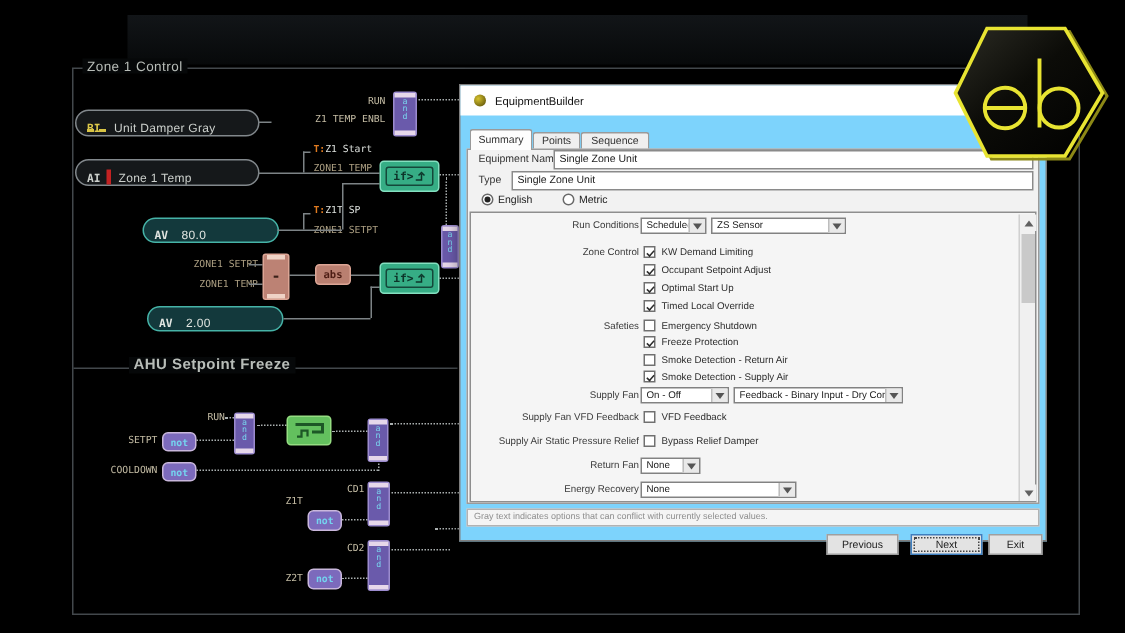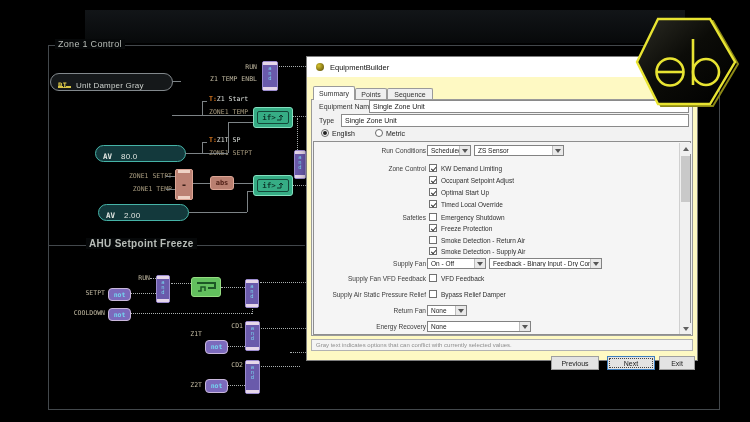--- a/index.html
+++ b/index.html
@@ -59,21 +59,21 @@
   .subb .sym { flex:1; display:flex; align-items:center; color:#3a2018; font-weight:bold;
                font-size:10px; font-family:"DejaVu Sans Mono",monospace; }
   .absb { background:#b97f70; border:1px solid #dca595; border-radius:3px;
           color:#4d1d14; font-family:"DejaVu Sans Mono",monospace; font-weight:bold;
           font-size:7px; display:flex; align-items:center; justify-content:center; }
   .greenb { background:#63c05e; border:1px solid #95dd82; border-radius:3px;
             display:flex; align-items:center; justify-content:center; }
 
   
   #dialog { position:absolute; left:306px; top:56px; width:392px; height:305px;
-            background:#fef9c3; border:1px solid #7e7e7e; z-index:10;
+            background:#7dd3fc; border:1px solid #7e7e7e; z-index:10;
             box-shadow:4px 6px 12px rgba(0,0,0,.8); font-size:7px; color:#222; }
   #dlg-titlebar { position:absolute; left:0; top:0; width:100%; height:20px; background:#fff; }
   #dlg-icon { position:absolute; left:9px; top:6px; width:8px; height:8px; border-radius:50%;
               background:radial-gradient(circle at 35% 35%, #d6c22e, #4f4406); }
   #dlg-title { position:absolute; left:23px; top:6px; font-size:7.5px; color:#111; }
   .tab { position:absolute; height:12px; top:31px; background:#efefef; border:1px solid #9a9a9a;
          border-bottom:none; font-size:7px; display:flex; align-items:center;
          justify-content:center; color:#333; border-radius:2px 2px 0 0; }
   .tab.active { top:29px; height:14px; background:#fdfdfd; z-index:2; }
   #tabpanel { position:absolute; left:4px; top:42px; width:382px; height:237px;
@@ -137,20 +137,25 @@
   <div id="groupbox"></div>
   <div class="sec-title" style="left:55px; top:39px;">Zone 1 Control</div>
   <div id="ahu-line"></div>
   <div class="sec-title" style="left:86px; top:238px; font-size:10px; font-weight:600;">AHU Setpoint Freeze</div>
 
   <div class="pill" style="left:50px; top:73px; width:123px; height:18px;">
     <span class="tag" style="color:#dcc84a;">BI</span>
     <span class="bi-dash"></span>
     <span class="plabel">Unit Damper Gray</span>
   </div>
+  <div class="pill" style="left:50px; top:106px; width:123px; height:18px;">
+    <span class="tag">AI</span>
+    <span class="ai-bar"></span>
+    <span class="plabel" style="margin-left:5px;">Zone 1 Temp</span>
+  </div>
   <div class="pill av" style="left:95px; top:145px; width:91px; height:17px;">
     <span class="tag">AV</span>
     <span class="plabel">80.0</span>
   </div>
   <div class="pill av" style="left:98px; top:204px; width:91px; height:17px;">
     <span class="tag">AV</span>
     <span class="plabel">2.00</span>
   </div>
 
   <div class="port right" style="left:227px; top:63px; width:30px;">RUN</div>

